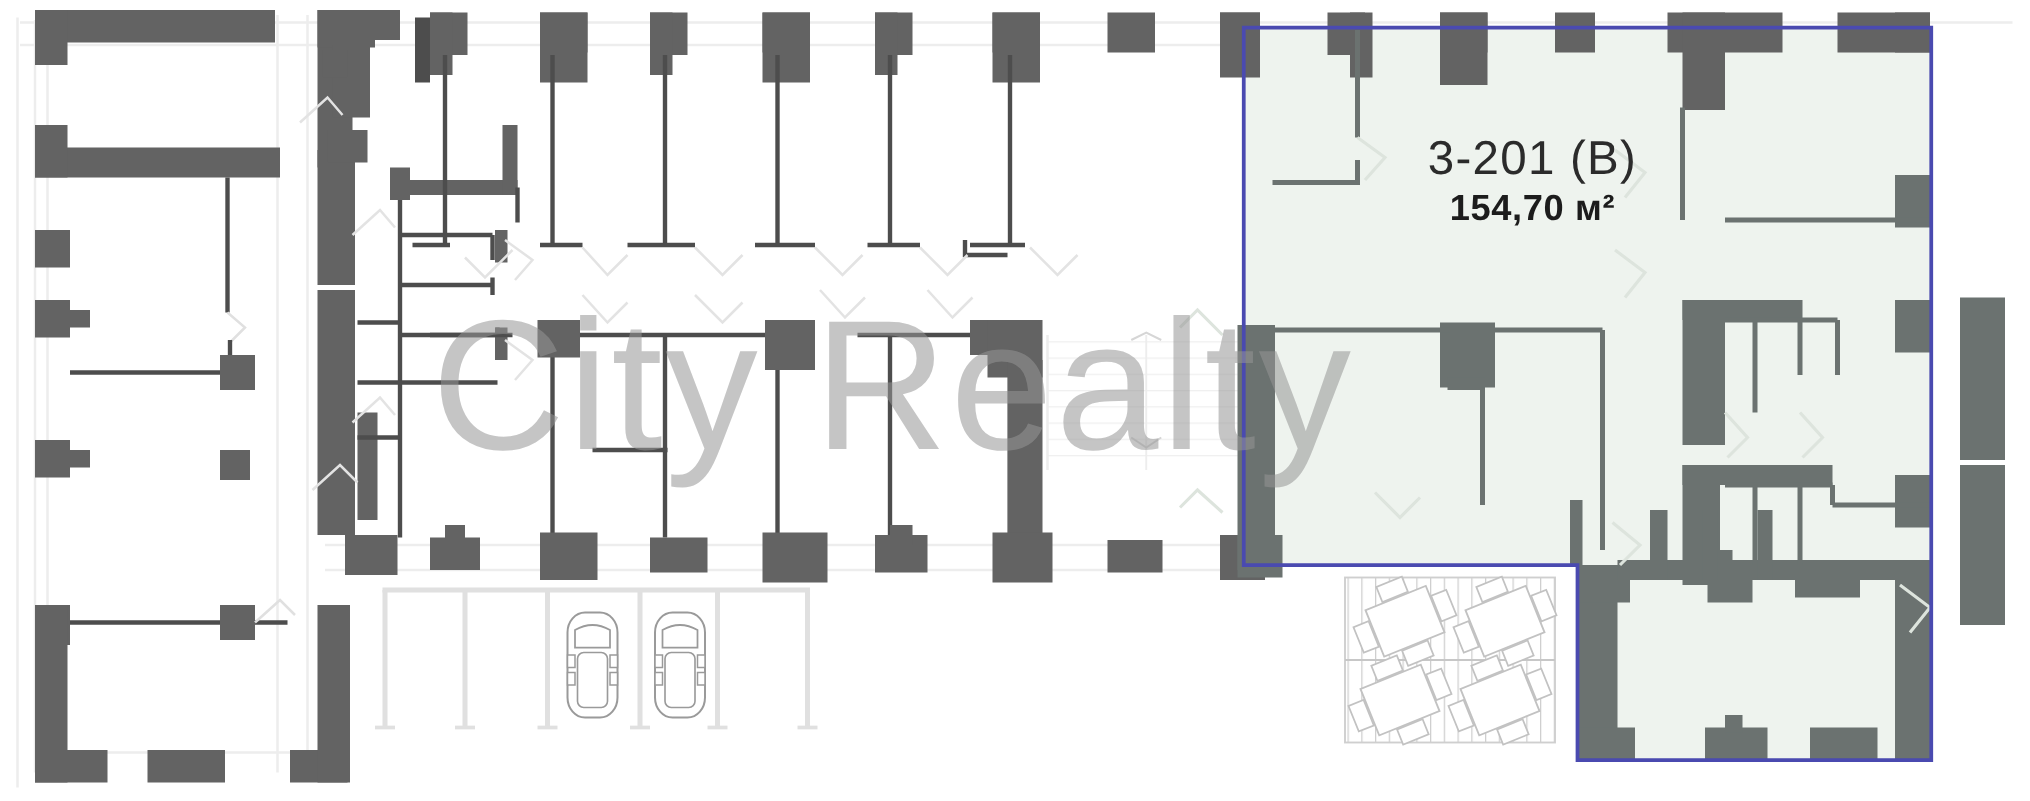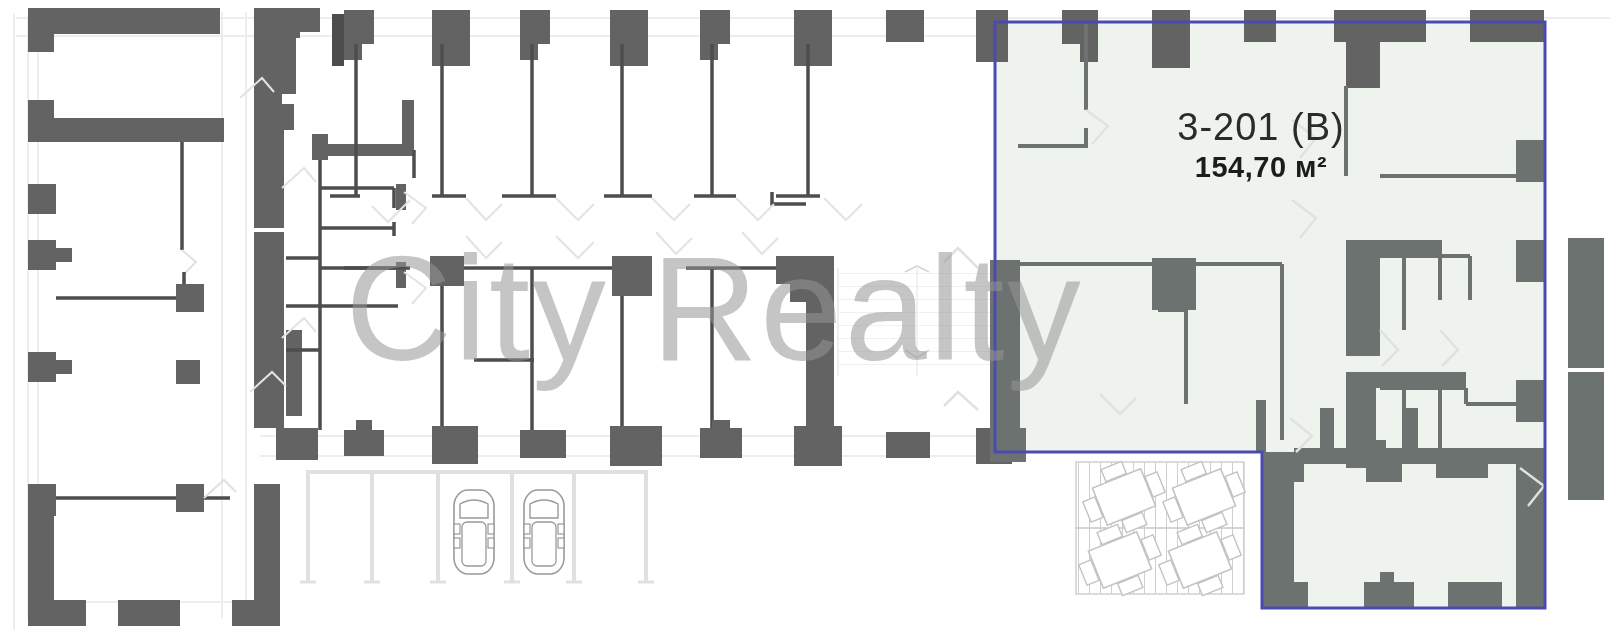--- a/index.html
+++ b/index.html
@@ -368,18 +368,18 @@
     </g>
 
     <path d="M995,22 L1545,22 L1545,608 L1262,608 L1262,452 L995,452 Z" fill="none" stroke="#4a4ab0" stroke-width="3"></path>
 
   </svg>
 
   <div class="wm">
     <span>City Realty</span>
   </div>
 
-  <div class="lbl" style="left:1261px;top:108px;transform:translateX(-50%);">
+  <div class="lbl" style="left:1226px;top:108px;transform:translateX(-50%);">
     <div class="unit">3-201 (B)</div>
     <div class="area">154,70 м²</div>
   </div>
 
 </div>
 
 </body></html>

